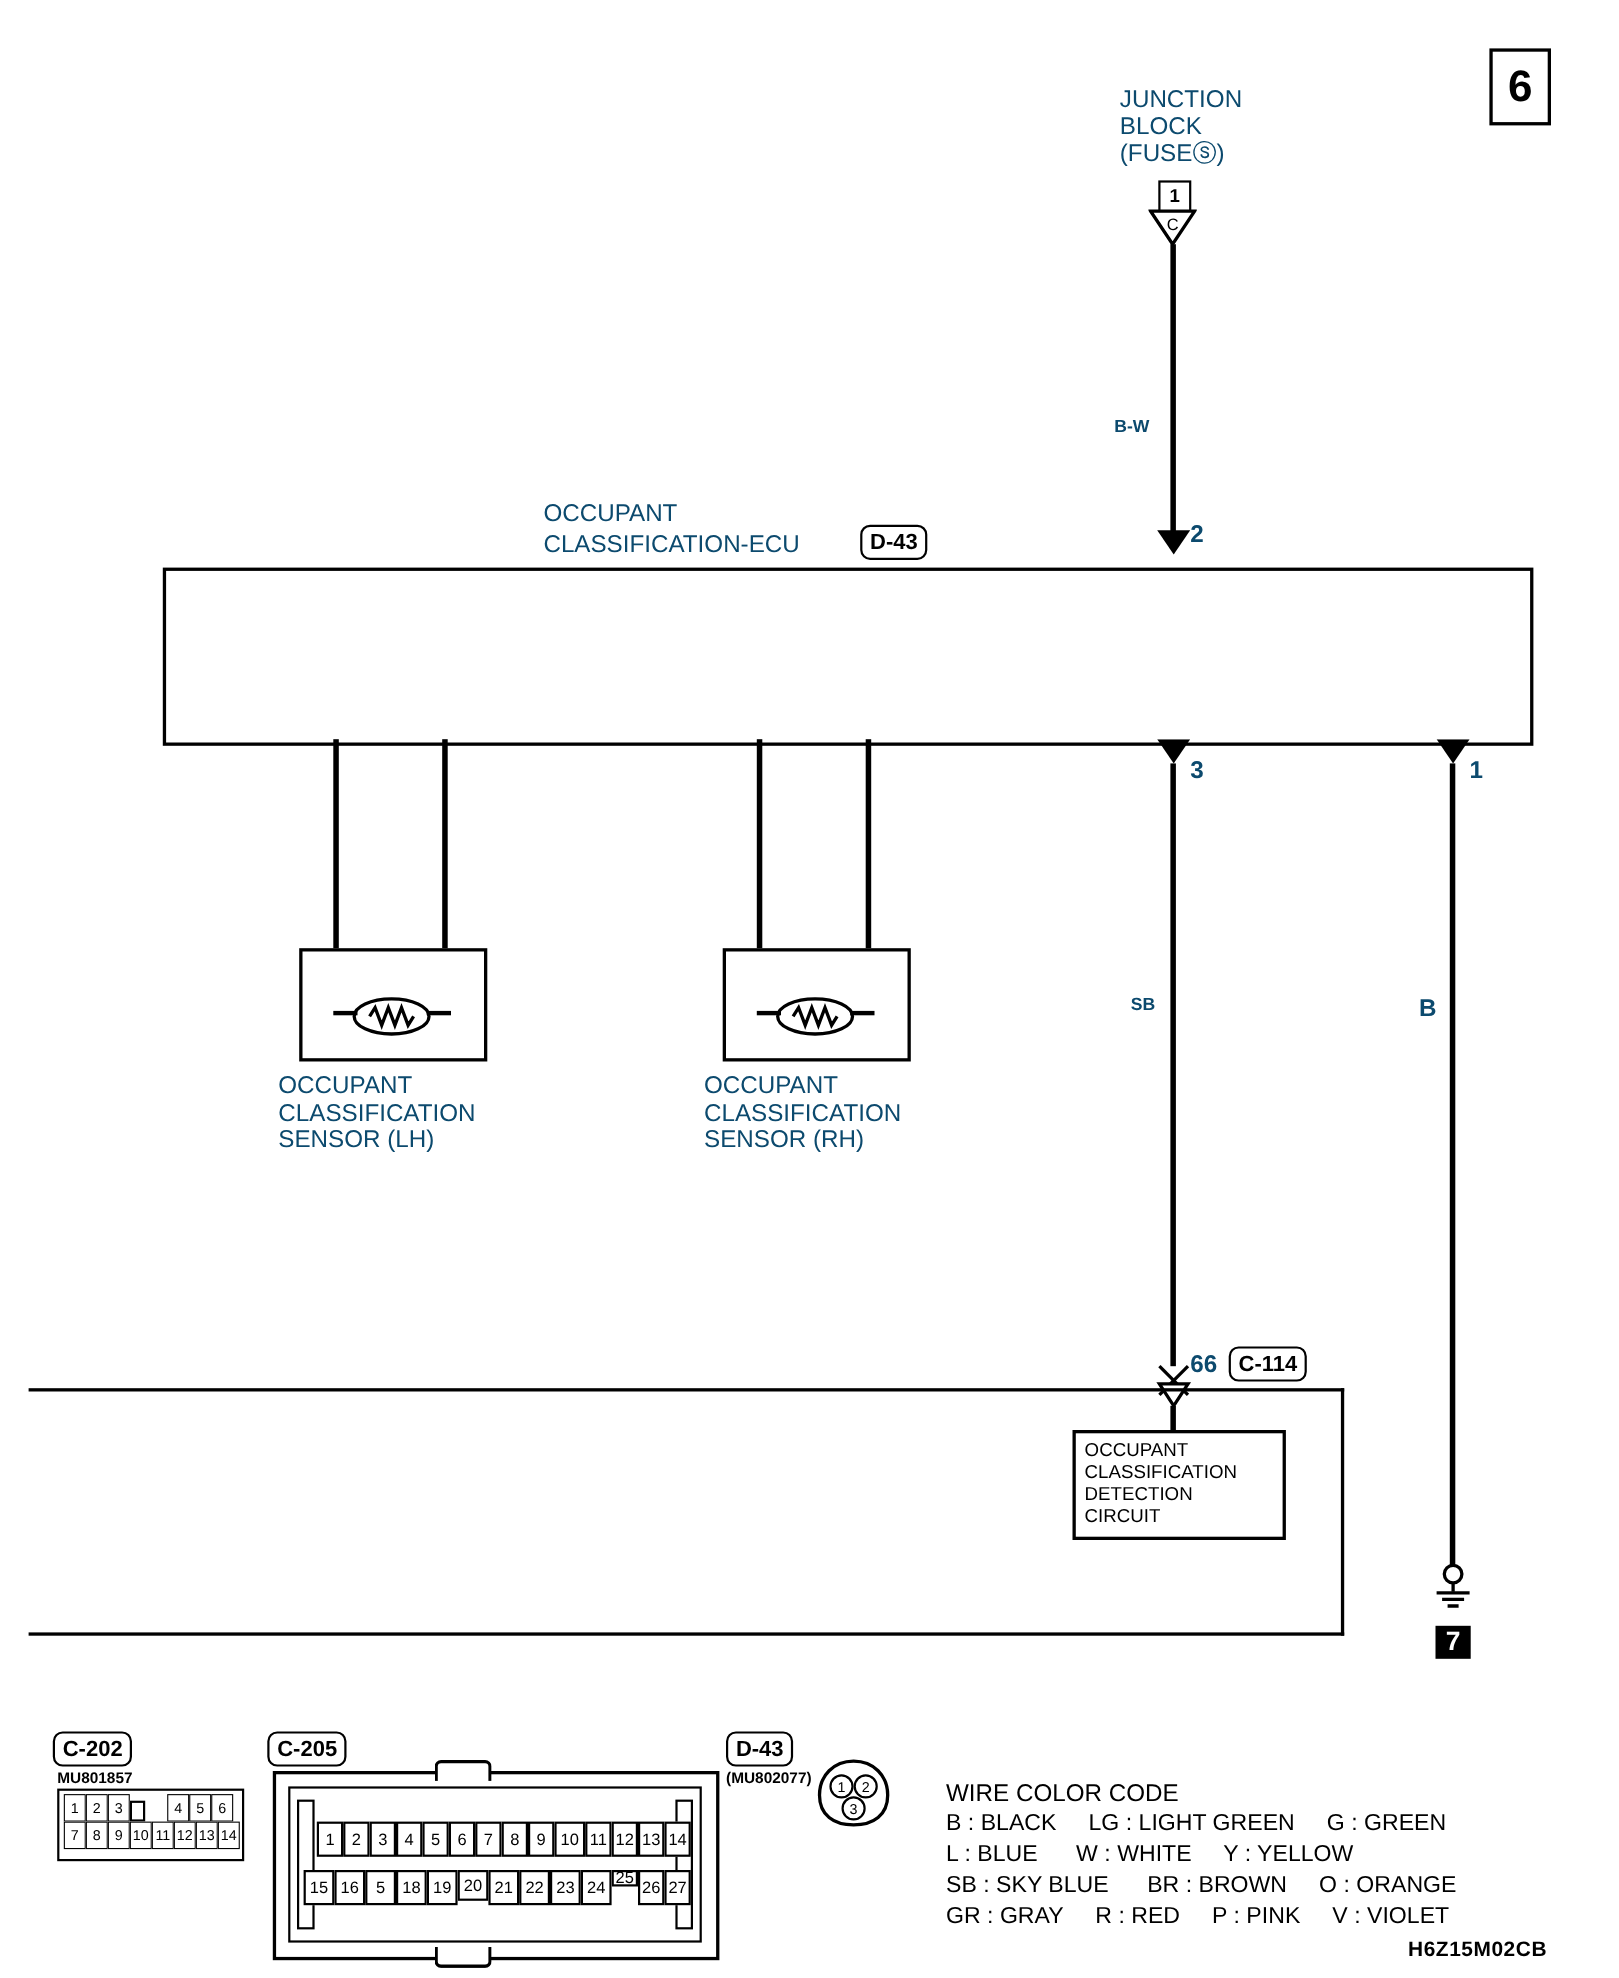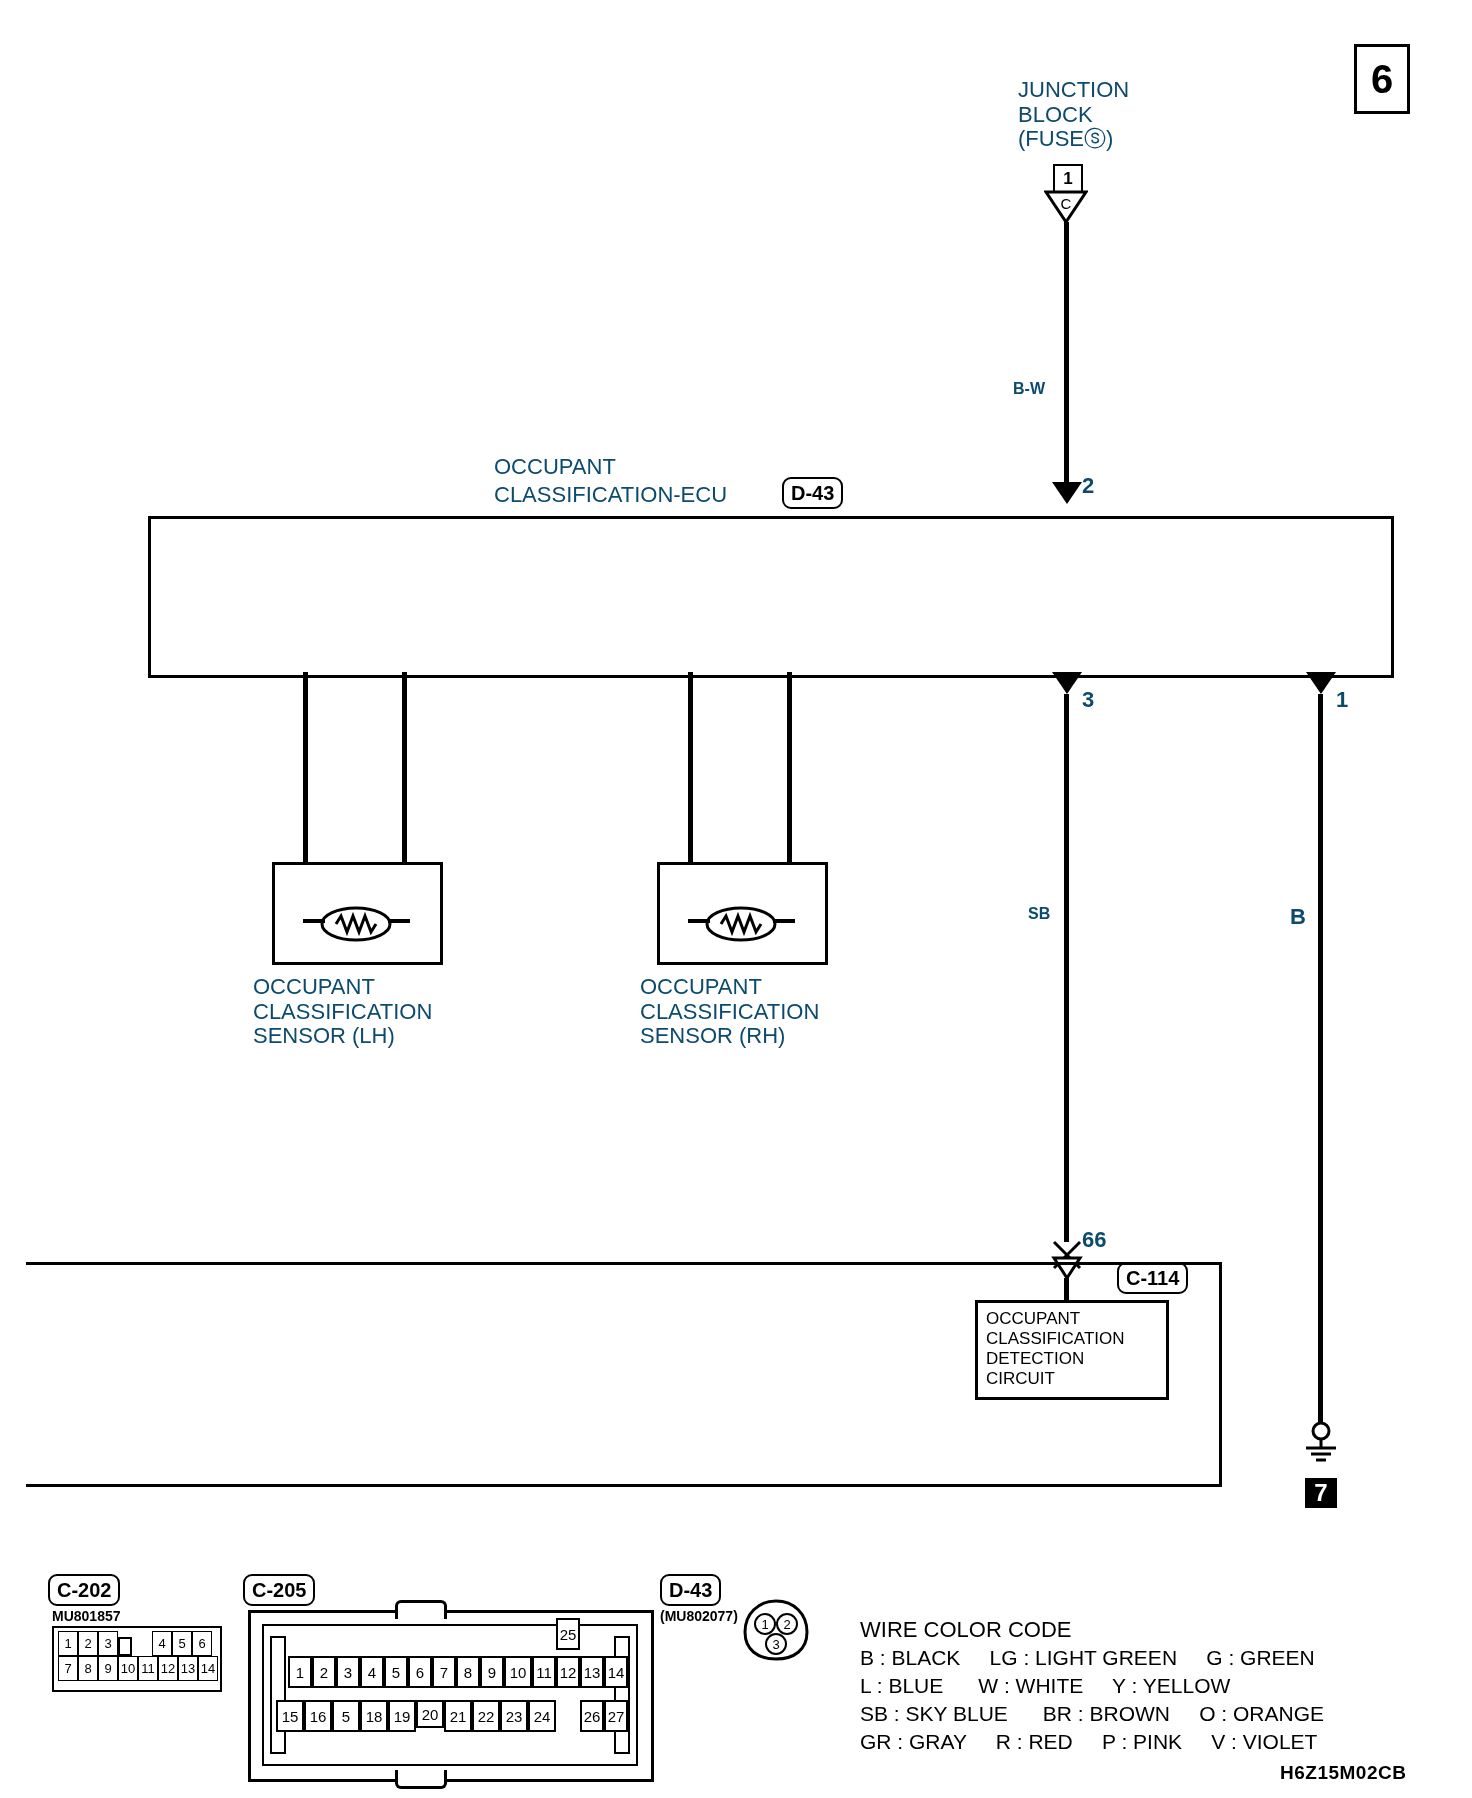--- a/index.html
+++ b/index.html
@@ -211,21 +211,21 @@
 SENSOR (RH)</div>
 
   <svg class="abs" style="left:1050px; top:672px;" width="34" height="30">
     <polygon points="2,0 32,0 17,22" fill="#000"></polygon>
   </svg>
   <div class="txt" style="left:1082px; top:688px; font-size:22px; font-weight:bold;">3</div>
   <div class="line-v" style="left:1064px; top:694px; width:5px; height:548px;"></div>
   <div class="txt" style="left:1028px; top:905px; font-size:16px; font-weight:bold;">SB</div>
 
   <div class="txt" style="left:1082px; top:1228px; font-size:22px; font-weight:bold;">66</div>
-  <div class="conn-label" style="left:1117px; top:1224px;margin-top:38px;">C-114</div>
+  <div class="conn-label" style="left:1117px; top:1224px;">C-114</div>
 
   <svg class="abs" style="left:1046px; top:1238px;" width="42" height="44">
     <line x1="8" y1="4" x2="34" y2="30" stroke="#000" stroke-width="3"></line>
     <line x1="34" y1="4" x2="8" y2="30" stroke="#000" stroke-width="3"></line>
     <polygon points="8,20 34,20 21,40" fill="#fff" stroke="#000" stroke-width="3"></polygon>
   </svg>
   <div class="line-v" style="left:1064px; top:1278px; width:5px; height:22px;"></div>
 
   <div class="line-h" style="left:26px; top:1262px; width:1196px; height:3px;"></div>
   <div class="line-v" style="left:1219px; top:1262px; width:3px; height:225px;"></div>
@@ -304,21 +304,21 @@
   <div class="cell28" style="left:276px; top:1700px; width:28px; height:32px;">15</div>
   <div class="cell28" style="left:304px; top:1700px; width:28px; height:32px;">16</div>
   <div class="cell28" style="left:332px; top:1700px; width:28px; height:32px;">5</div>
   <div class="cell28" style="left:360px; top:1700px; width:28px; height:32px;">18</div>
   <div class="cell28" style="left:388px; top:1700px; width:28px; height:32px;">19</div>
   <div class="cell28" style="left:416px; top:1700px; width:28px; height:28px;">20</div>
   <div class="cell28" style="left:444px; top:1700px; width:28px; height:32px;">21</div>
   <div class="cell28" style="left:472px; top:1700px; width:28px; height:32px;">22</div>
   <div class="cell28" style="left:500px; top:1700px; width:28px; height:32px;">23</div>
   <div class="cell28" style="left:528px; top:1700px; width:28px; height:32px;">24</div>
-  <div class="cell28" style="left:556px; top:1618px; width:24px; height:32px;">25</div>
+  <div class="cell28" style="left:556px; top:1700px; width:24px; height:15px;">25</div>
   <div class="cell28" style="left:580px; top:1700px; width:24px; height:32px;">26</div>
   <div class="cell28" style="left:604px; top:1700px; width:24px; height:32px;">27</div>
   <div class="cell28" style="left:628px; top:1700px; width:0px; height:0px; border:none;"></div>
 
   <div class="conn-label" style="left:660px; top:1574px;">D-43</div>
   <div class="small-code" style="left:660px; top:1608px;">(MU802077)</div>
 
   <svg class="abs" style="left:742px; top:1598px;" width="68" height="64">
     <path d="M34,3 C52,3 65,16 65,34 C65,52 52,61 34,61 C16,61 3,52 3,34 C3,16 16,3 34,3 Z" fill="#fff" stroke="#000" stroke-width="3"></path>
     <circle cx="23" cy="26" r="10" fill="#fff" stroke="#000" stroke-width="2"></circle>

